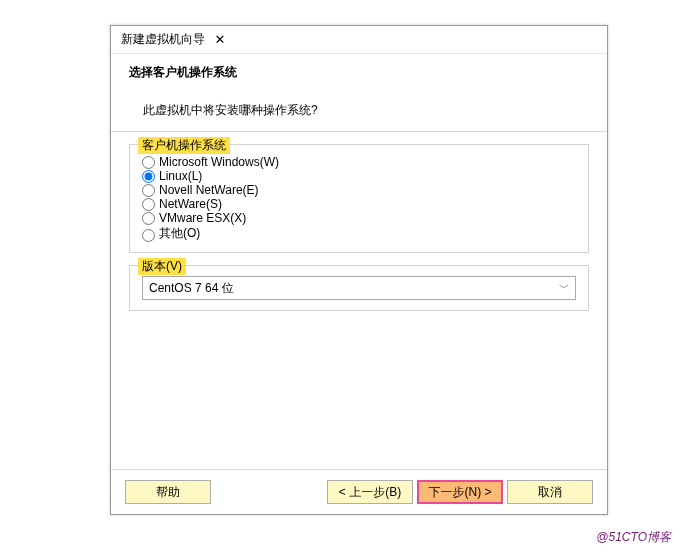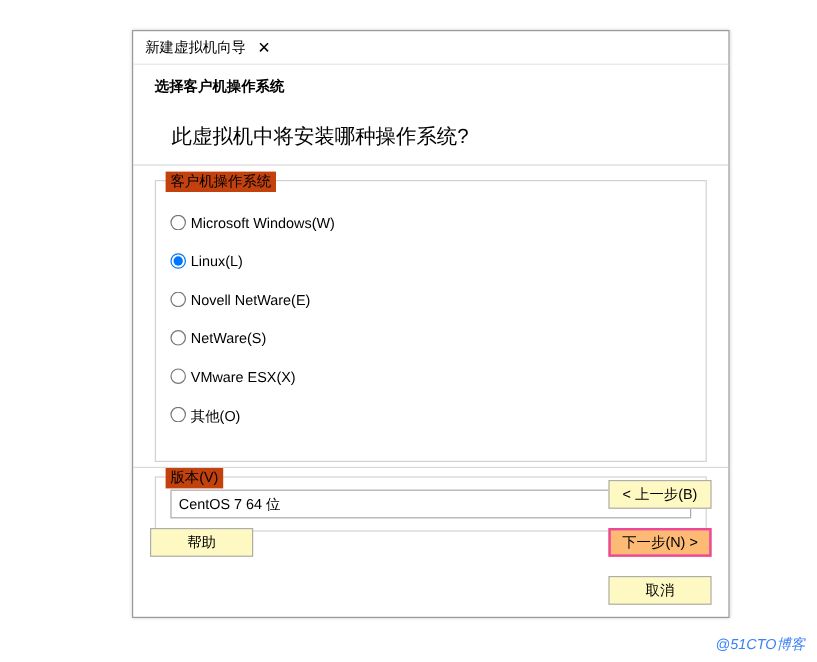--- a/index.html
+++ b/index.html
@@ -41,21 +41,21 @@
     }
     .header-area {
       padding: 10px 18px 12px 18px;
     }
     .header-title {
       font-weight: bold;
       font-size: 12px;
       margin-bottom: 21px;
     }
     .header-subtitle {
-      font-size: 17px;
+      font-size: 12px;
       margin-left: 14px;
       color: #000;
     }
     .divider {
       border: none;
       border-top: 1px solid #d8d8d8;
       margin: 0;
     }
     .content {
       padding: 12px 18px 0 18px;
@@ -63,28 +63,28 @@
     .fieldset {
       border: 1px solid #d2d2d2;
       padding: 10px 12px 10px 12px;
       margin-bottom: 12px;
       position: relative;
     }
     .fieldset-legend {
       position: absolute;
       top: -8px;
       left: 8px;
-      background: #c2410c;
+      background: #fde047;
       padding: 0 4px;
       font-size: 12px;
     }
     .radio-row {
       display: flex;
-      align-items: flex-start;
-      margin: 18px 0;
+      align-items: flex-end;
+      margin: 0 0;
       font-size: 12px;
     }
     .radio-row input[type="radio"] {
       margin-right: 4px;
       width: 13px;
       height: 13px;
     }
     .select-box {
       width: 100%;
       height: 24px;
@@ -107,23 +107,22 @@
       left: 0;
       right: 0;
       border-top: 1px solid #d8d8d8;
       padding: 10px 14px;
       display: flex;
       justify-content: space-between;
       align-items: center;
     }
     .right-buttons {
       display: flex;
-      gap: 16px;
+      gap: 4px;
       align-items: flex-end;
-      flex-direction: column;
     }
     .btn {
       min-width: 86px;
       height: 24px;
       border: 1px solid #adadad;
       background: #fef9c3;
       font-size: 12px;
       display: flex;
       align-items: center;
       justify-content: center;
@@ -131,21 +130,21 @@
       cursor: default;
     }
     .btn.primary {
       border: 2px solid #ec4899;
       background: #fdba74;
     }
     .watermark {
       position: absolute;
       right: 10px;
       bottom: 6px;
-      color: #3b82f6;
+      color: #701a75;
       font-size: 12px;
       font-style: italic;
     }
   </style>
 </head>
 <body>
 
 <div class="dialog">
 
   <div class="titlebar">

